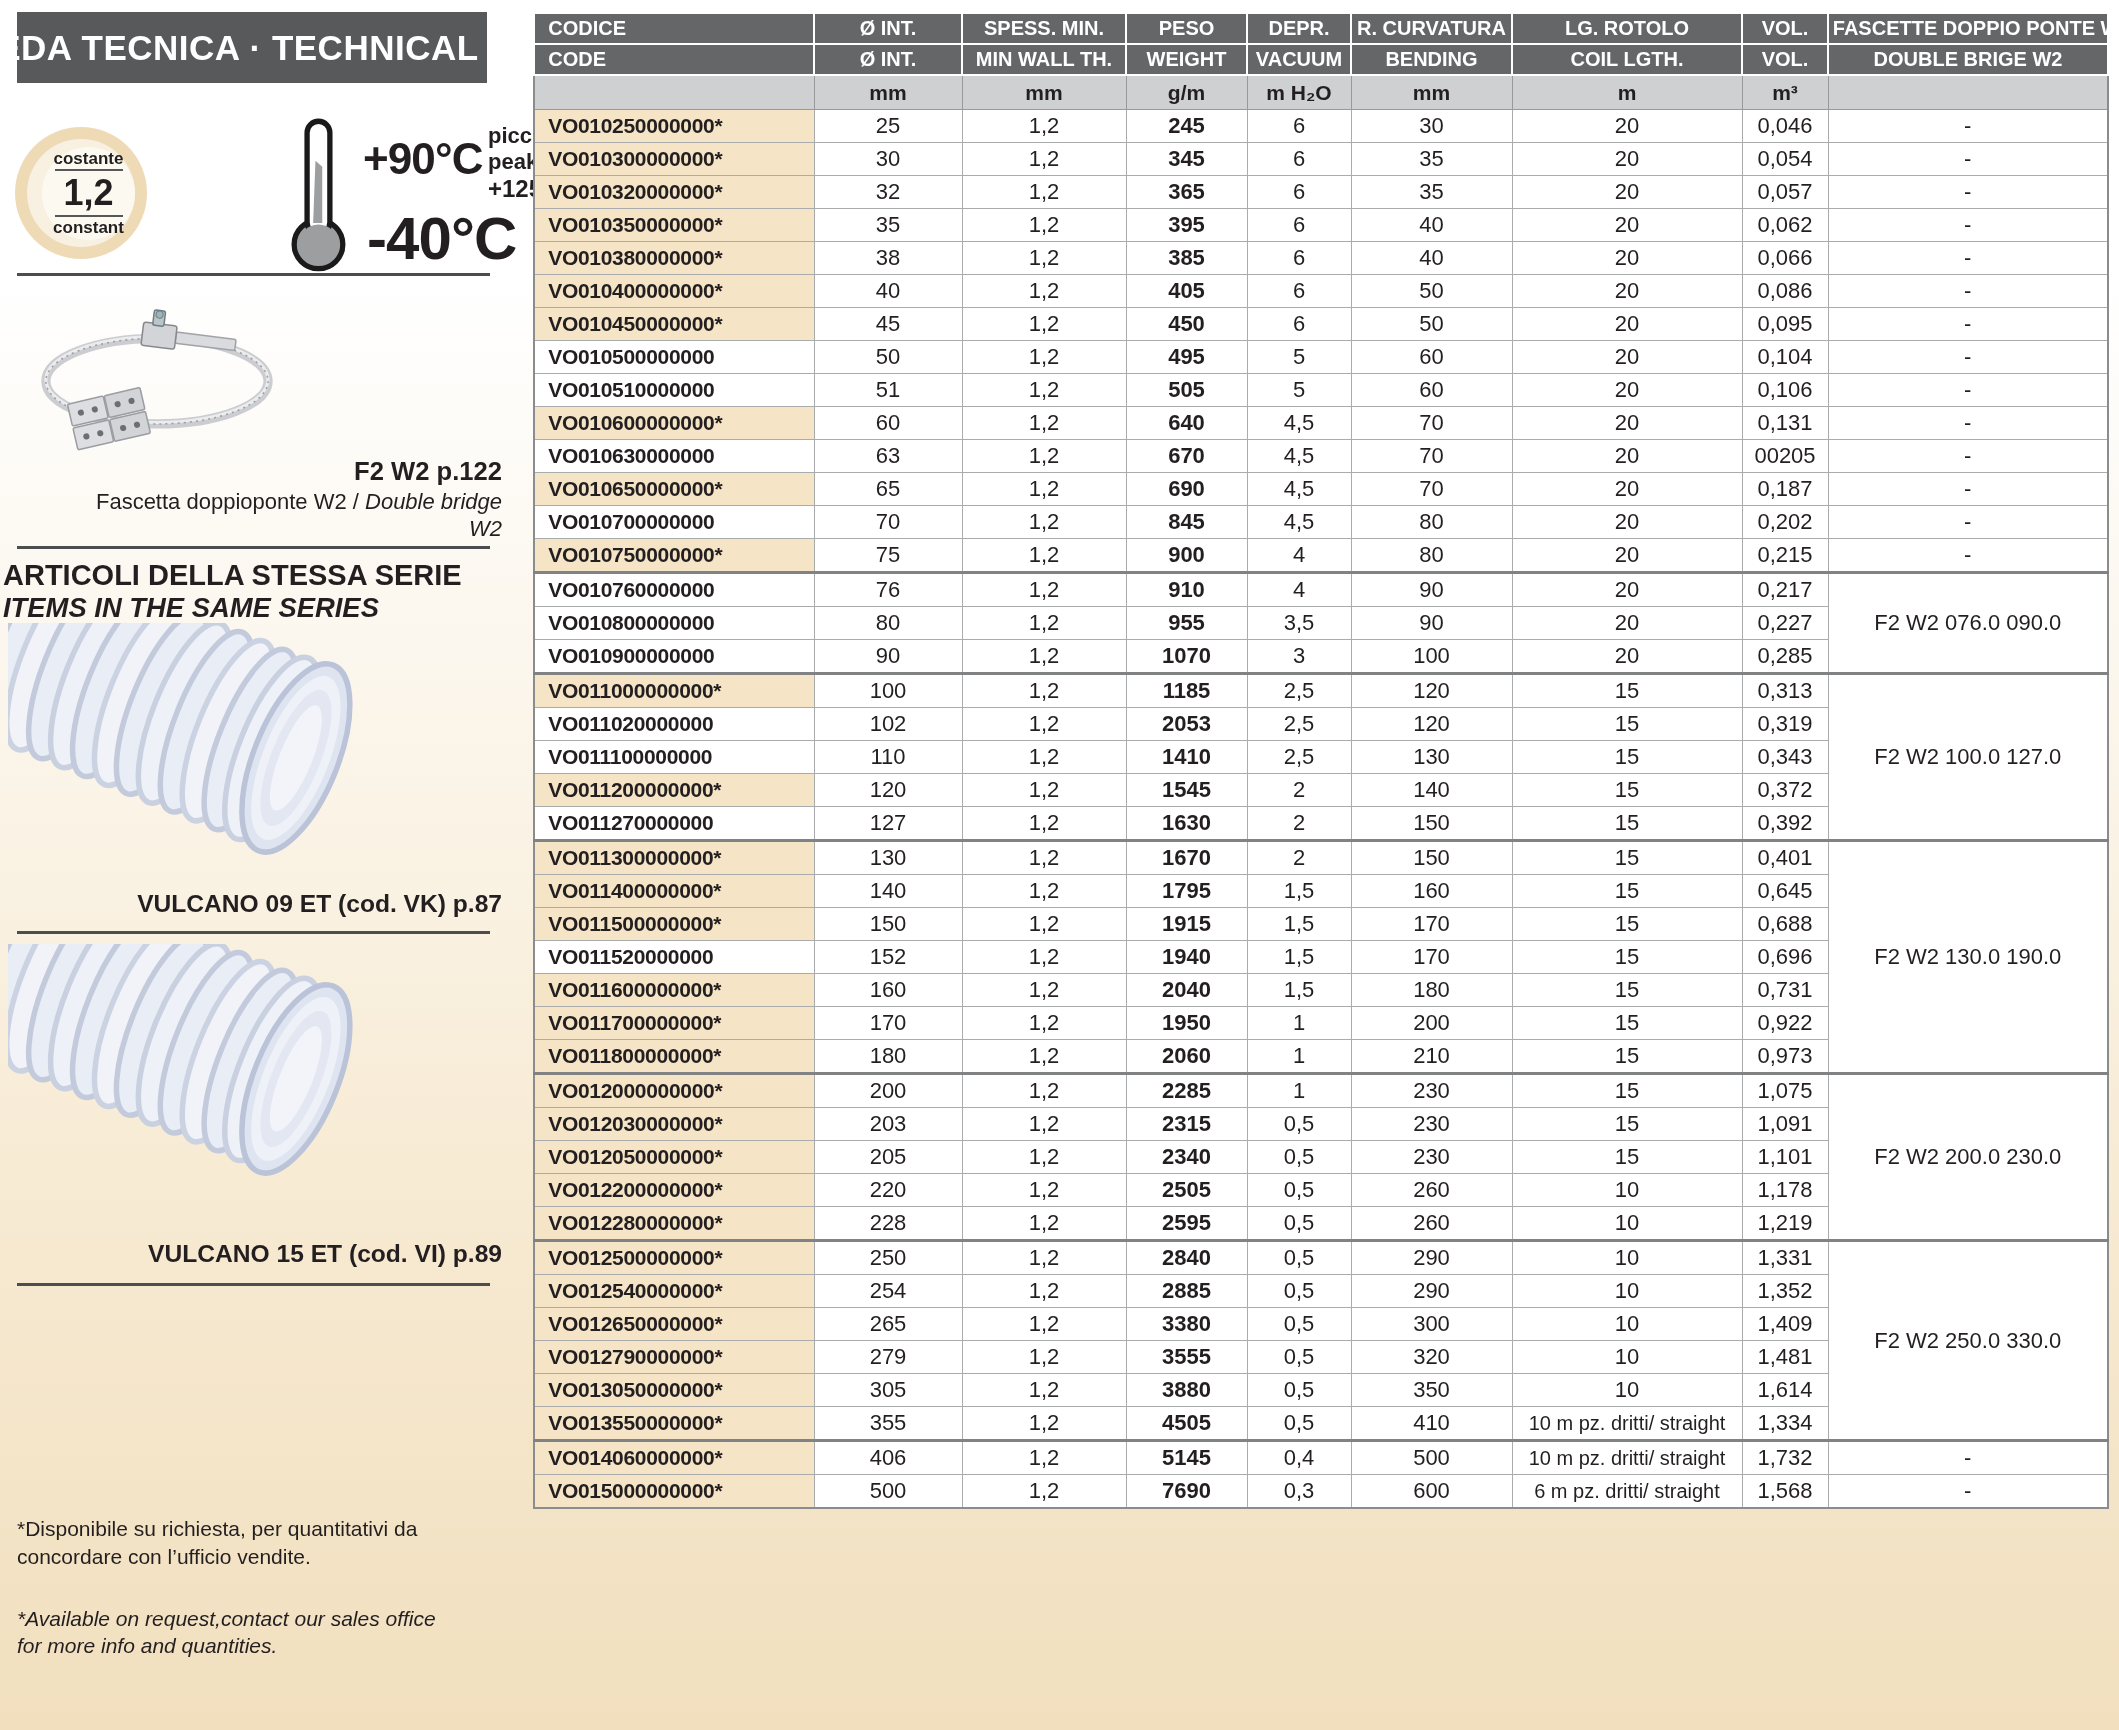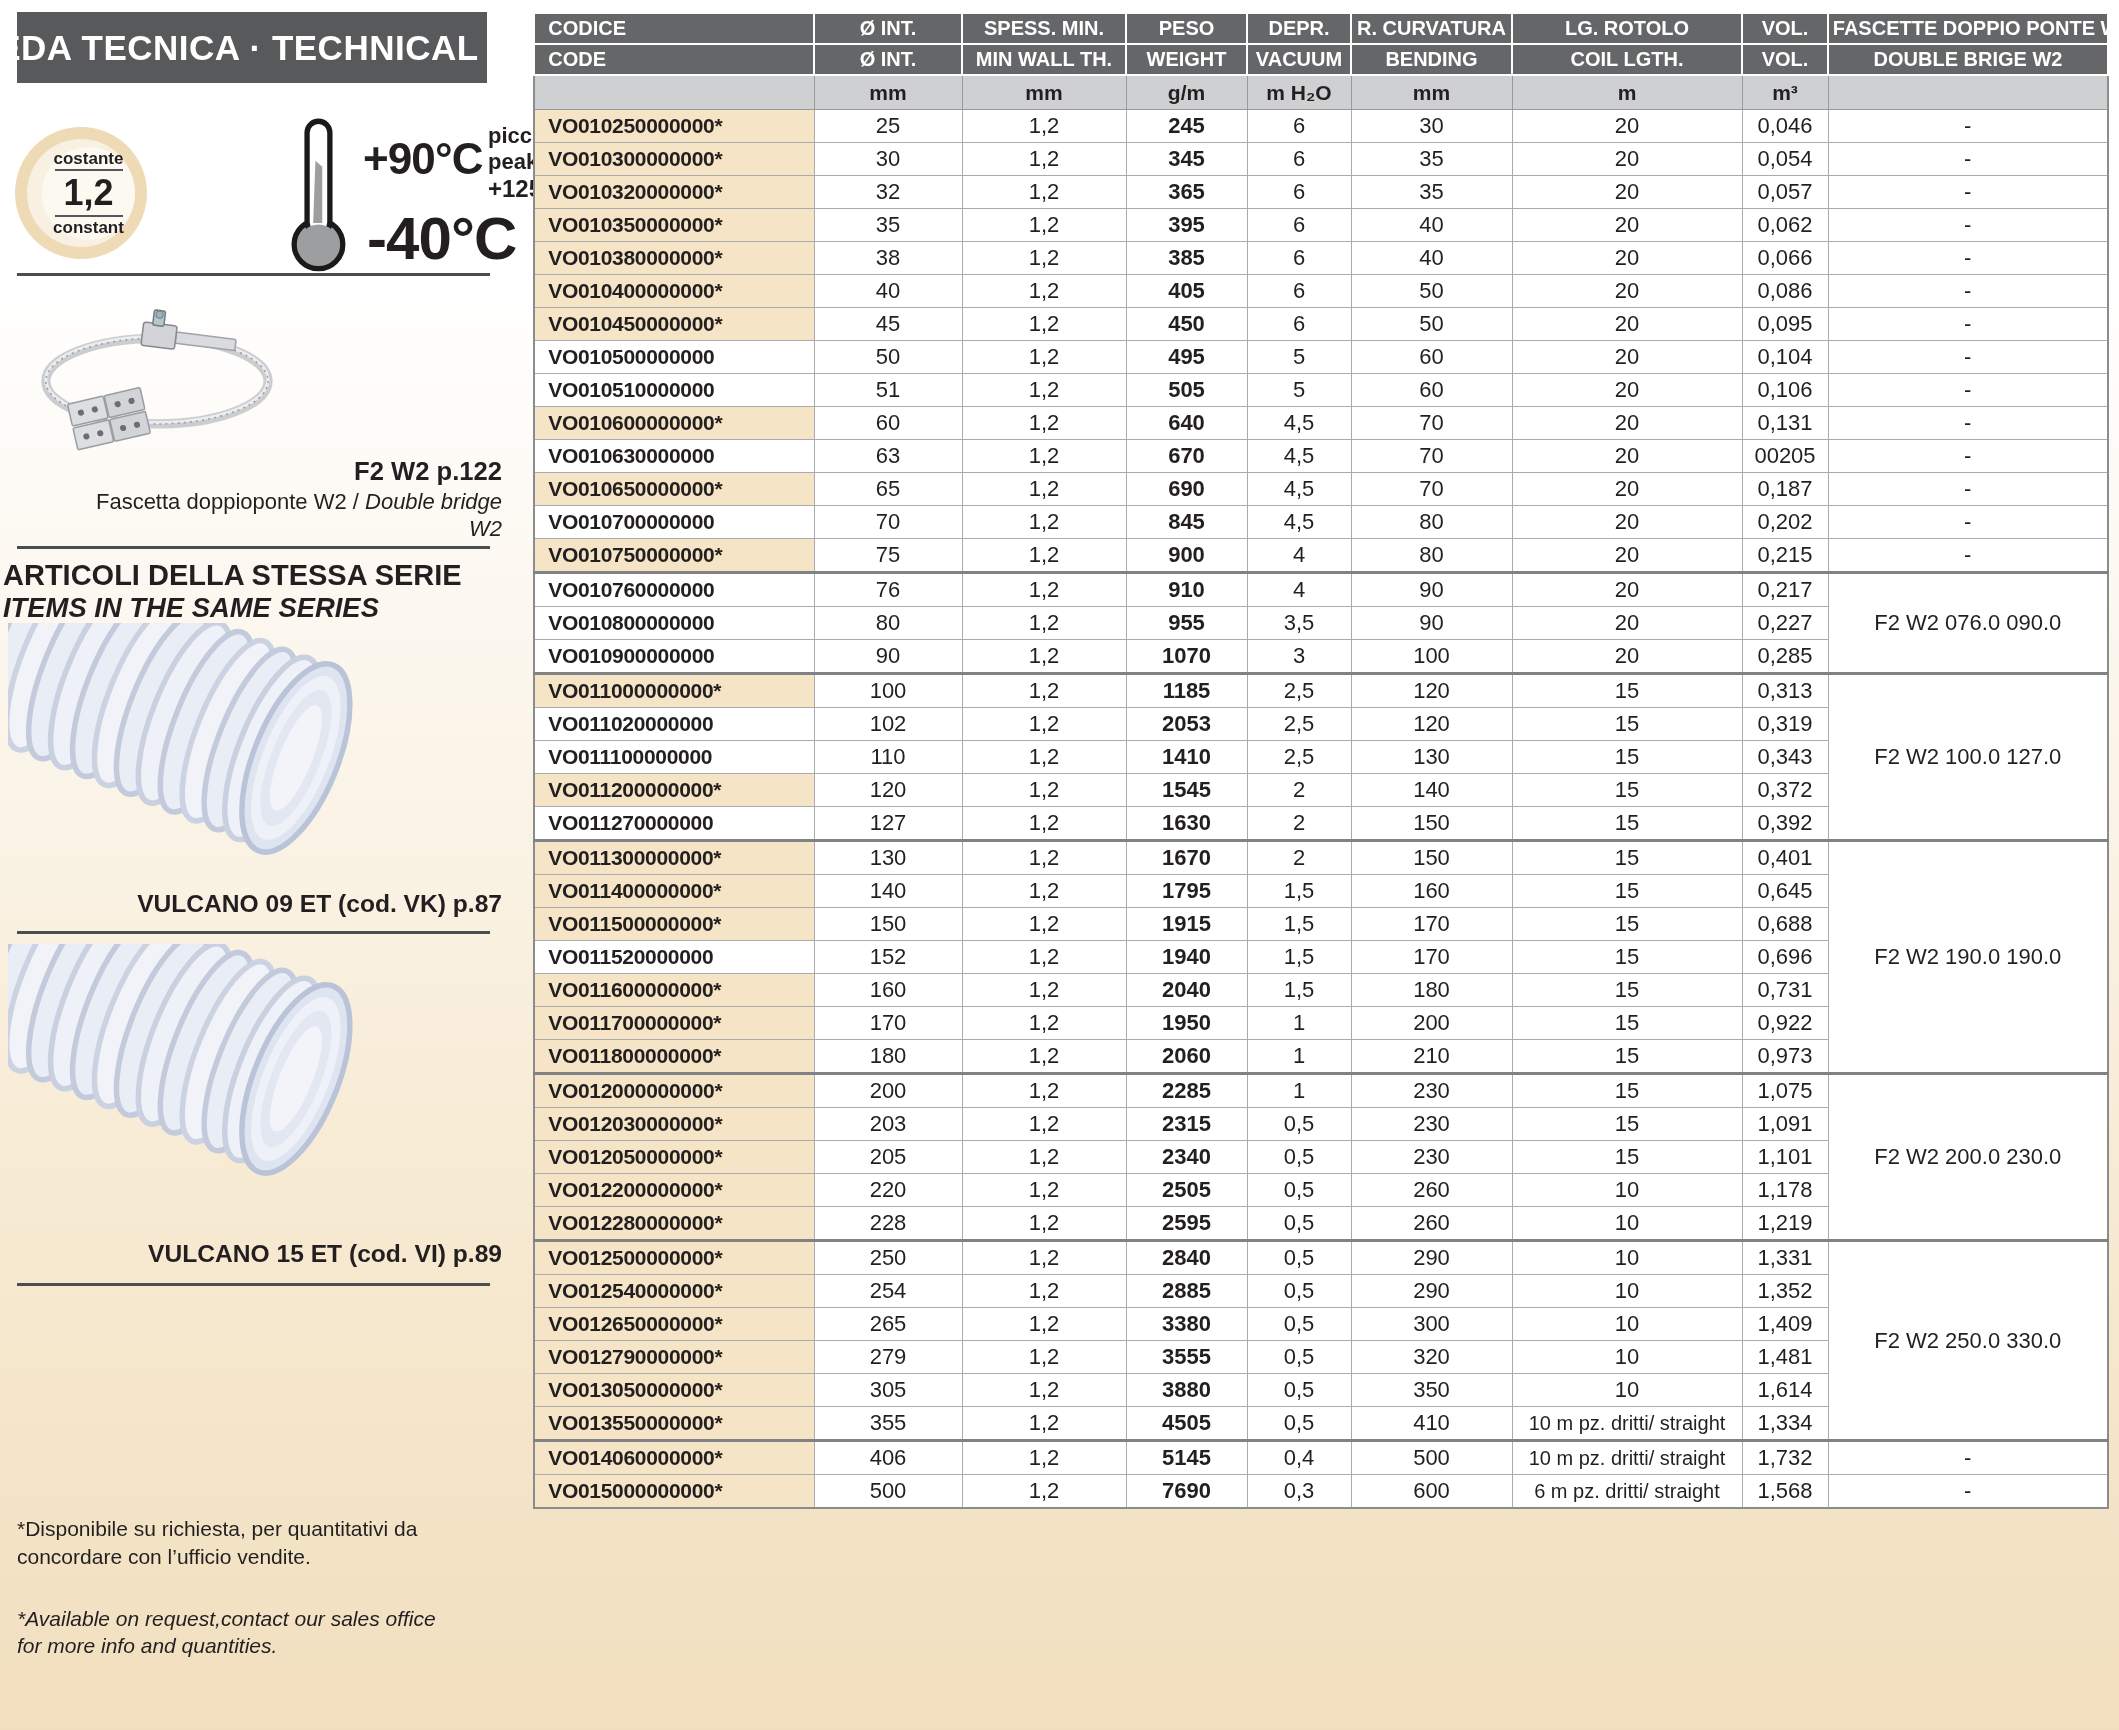--- a/index.html
+++ b/index.html
@@ -479,21 +479,21 @@
       </tr>
       <tr class="group-start starred">
         <td class="code">VO011300000000*</td>
         <td>130</td>
         <td>1,2</td>
         <td class="weight">1670</td>
         <td>2</td>
         <td>150</td>
         <td>15</td>
         <td>0,401</td>
-        <td class="fgroup" rowspan="7">F2 W2 190.0 190.0</td>
+        <td class="fgroup" rowspan="7">F2 W2 130.0 190.0</td>
       </tr>
       <tr class="starred">
         <td class="code">VO011400000000*</td>
         <td>140</td>
         <td>1,2</td>
         <td class="weight">1795</td>
         <td>1,5</td>
         <td>160</td>
         <td>15</td>
         <td>0,645</td>

